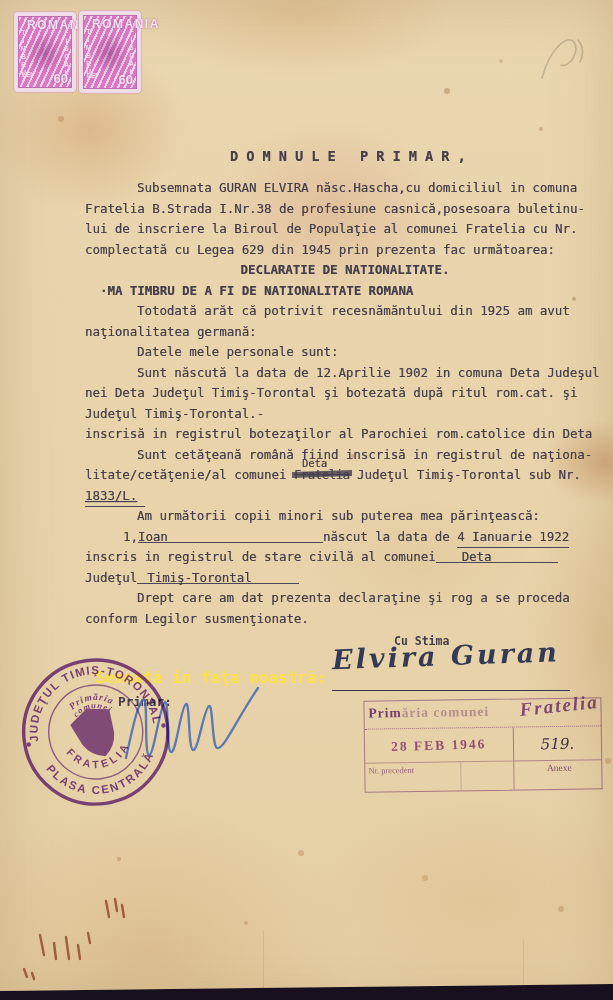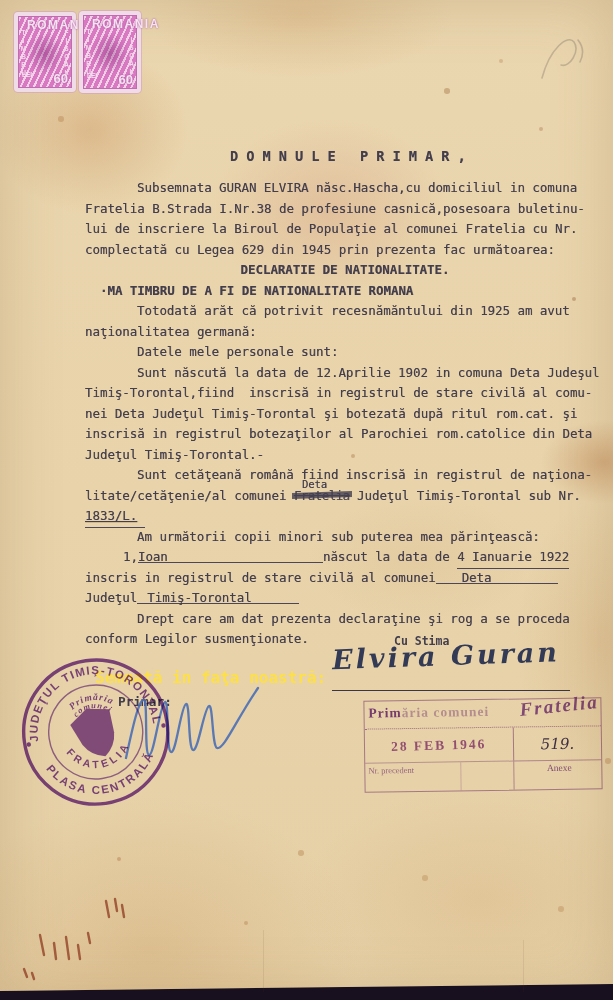--- a/index.html
+++ b/index.html
@@ -163,24 +163,23 @@
     <div class="ln ind">Subsemnata GURAN ELVIRA născ.Hascha,cu domiciliul in comuna</div>
     <div class="ln">Fratelia B.Strada I.Nr.38 de profesiune casnică,posesoara buletinu-</div>
     <div class="ln">lui de inscriere la Biroul de Populaţie al comunei Fratelia cu Nr.</div>
     <div class="ln">complectată cu Legea 629 din 1945 prin prezenta fac următoarea:</div>
     <div class="ln ctr bold">DECLARATIE DE NATIONALITATE.</div>
     <div class="ln dind bold">·MA TIMBRU DE A FI DE NATIONALITATE ROMANA</div>
     <div class="ln ind">Totodată arăt că potrivit recesnămăntului din 1925 am avut</div>
     <div class="ln">naţionalitatea germană:</div>
     <div class="ln ind">Datele mele personale sunt:</div>
     <div class="ln ind">Sunt născută la data de 12.Aprilie 1902 in comuna Deta Judeşul</div>
-    <div class="ln">Timiş-Torontal,fiind  inscrisă in registrul de stare civilă al comu-</div>
     <div class="ln">nei Deta Judeţul Timiş-Torontal şi botezată după ritul rom.cat. şi</div>
+    <div class="ln">Judeţul Timiş-Torontal.-</div>
     <div class="ln">inscrisă in registrul botezaţilor al Parochiei rom.catolice din Deta</div>
-    <div class="ln">Judeţul Timiş-Torontal.-</div>
     <div class="ln ind">Sunt cetăţeană română fiind inscrisă in registrul de naţiona-</div>
     <div class="ln"><span>litate/cetăţenie/al comunei </span><span class="struckwrap"><span class="inserted">Deta</span><span class="struck">Fratelia</span></span><span> Judeţul Timiş-Torontal sub Nr.</span></div>
     <div class="ln"><span class="u" style="padding-right:8px;text-decoration:underline;">1833/L.</span></div>
     <div class="ln ind">Am următorii copii minori sub puterea mea părinţească:</div>
     <div class="ln" style="padding-left:38px;"><span>1,</span><span class="fill name">Ioan</span><span>născut la data de </span><span class="u">4 Ianuarie 1922</span></div>
     <div class="ln"><span>inscris in registrul de stare civilă al comunei</span><span class="fill commune">Deta</span></div>
     <div class="ln"><span>Judeţul</span><span class="fill county">Timiş-Torontal</span></div>
     <div class="ln ind">Drept care am dat prezenta declaraţine şi rog a se proceda</div>
     <div class="ln">conform Legilor susmenţionate.</div>
   </div>

